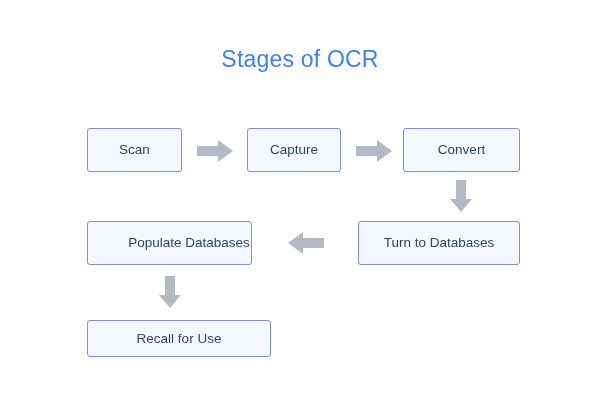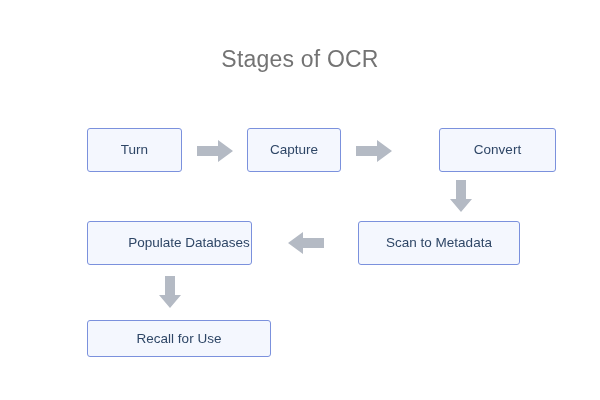--- a/index.html
+++ b/index.html
@@ -21,21 +21,21 @@
   }
   .title {
     position: absolute;
     left: 0;
     top: 46px;
     width: 600px;
     text-align: center;
     font-family: "Liberation Sans", sans-serif;
     font-size: 23px;
     font-weight: 400;
-    color: #737373;
+    color: #3b82f6;
     letter-spacing: 0.2px;
     white-space: nowrap;
   }
   .node {
     position: absolute;
     box-sizing: border-box;
     background: #f4f7fe;
     border: 1.6px solid #7b91dd;
     border-radius: 3px;
     display: flex;
@@ -57,61 +57,61 @@
   }
 </style>
 </head>
 <body>
 
 <div id="canvas">
 
   <div class="title">Stages of OCR</div>
 
   <div class="node" style="left:87px; top:128px; width:95px; height:44px;">
-    <span>Turn</span>
+    <span>Scan</span>
   </div>
 
   <div class="arrow" style="left:197px; top:140px; width:36px; height:22px;">
     <svg width="36" height="22" viewBox="0 0 36 22">
       <path d="M0 6 L21 6 L21 0 L36 11 L21 22 L21 16 L0 16 Z" fill="#b4bac4"></path>
     </svg>
   </div>
 
   <div class="node" style="left:247px; top:128px; width:94px; height:44px;align-items:center;">
     <span>Capture</span>
   </div>
 
   <div class="arrow" style="left:356px; top:140px; width:36px; height:22px;">
     <svg width="36" height="22" viewBox="0 0 36 22">
       <path d="M0 6 L21 6 L21 0 L36 11 L21 22 L21 16 L0 16 Z" fill="#b4bac4"></path>
     </svg>
   </div>
 
-  <div class="node" style="left:403px; top:128px; width:117px; height:44px;margin-left:36px;">
+  <div class="node" style="left:403px; top:128px; width:117px; height:44px;">
     <span>Convert</span>
   </div>
 
   <div class="arrow" style="left:450px; top:180px; width:22px; height:32px;">
     <svg width="22" height="32" viewBox="0 0 22 32">
       <path d="M6 0 L16 0 L16 19 L22 19 L11 32 L0 19 L6 19 Z" fill="#b4bac4"></path>
     </svg>
   </div>
 
   <div class="node" style="left:87px; top:221px; width:165px; height:44px;padding-left:39px;">
     <span>Populate Databases</span>
   </div>
 
   <div class="arrow" style="left:288px; top:232px; width:36px; height:22px;">
     <svg width="36" height="22" viewBox="0 0 36 22">
       <path d="M36 6 L15 6 L15 0 L0 11 L15 22 L15 16 L36 16 Z" fill="#b4bac4"></path>
     </svg>
   </div>
 
   <div class="node" style="left:358px; top:221px; width:162px; height:44px;">
-    <span>Scan to Metadata</span>
+    <span>Turn to Databases</span>
   </div>
 
   <div class="arrow" style="left:159px; top:276px; width:22px; height:32px;">
     <svg width="22" height="32" viewBox="0 0 22 32">
       <path d="M6 0 L16 0 L16 19 L22 19 L11 32 L0 19 L6 19 Z" fill="#b4bac4"></path>
     </svg>
   </div>
 
   <div class="node" style="left:87px; top:320px; width:184px; height:37px;text-align:right;">
     <span>Recall for Use</span>

